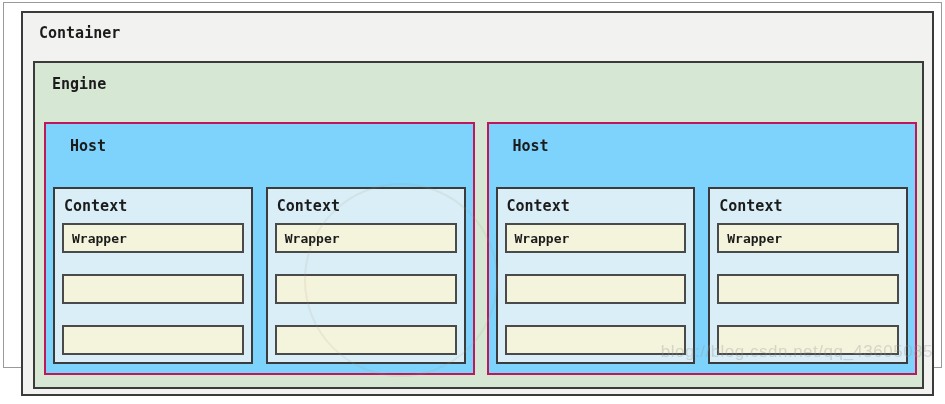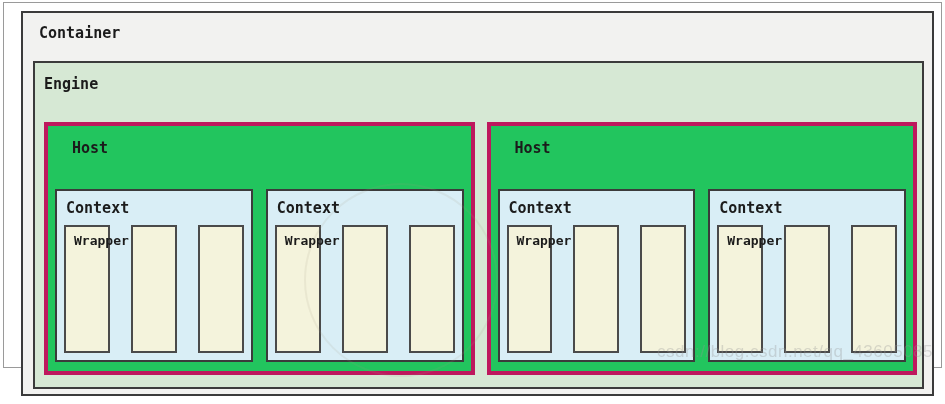--- a/index.html
+++ b/index.html
@@ -64,22 +64,22 @@
     top: 59px;
     width: 873px;
     height: 253px;
     display: flex;
     gap: 12px;
     box-sizing: border-box;
   }
 
   .host-box {
     flex: 1 1 0;
-    background: #22c55e;
-    border: 4px solid #be185d;
+    background: #7dd3fc;
+    border: 2px solid #be185d;
     box-sizing: border-box;
     position: relative;
     padding: 0;
   }
 
   
   .context-row {
     position: absolute;
     left: 7px;
     top: 47px;
@@ -100,20 +100,21 @@
   }
 
   
   .wrapper-stack {
     position: absolute;
     left: 7px;
     top: 34px;
     right: 7px;
     bottom: 7px;
     display: flex;
+    flex-direction: column;
     gap: 21px;
     box-sizing: border-box;
     justify-content: space-between;
   }
 
   .wrapper-box {
     flex: 1 1 0;
     background: #f4f3dc;
     border: 2px solid #4a4a4a;
     box-sizing: border-box;
@@ -129,21 +130,21 @@
     letter-spacing: 0px;
   }
 
   .label-container {
     left: 16px;
     top: 11px;
     font-size: 15px;
   }
 
   .label-engine {
-    left: 9px;
+    left: 17px;
     top: 12px;
     font-size: 15px;
   }
 
   .label-host {
     left: 24px;
     top: 13px;
     font-size: 15px;
   }
 
@@ -273,16 +274,16 @@
 
             </div>
           </div>
 
         </div>
       </div>
     </div>
 
     <div class="watermark-circle"></div>
 
-    <div class="watermark">csdn://blog.csdn.net/qq_43605085</div>
+    <div class="watermark">blog://blog.csdn.net/qq_43605085</div>
 
   </div>
 </div>
 
 </body></html>

